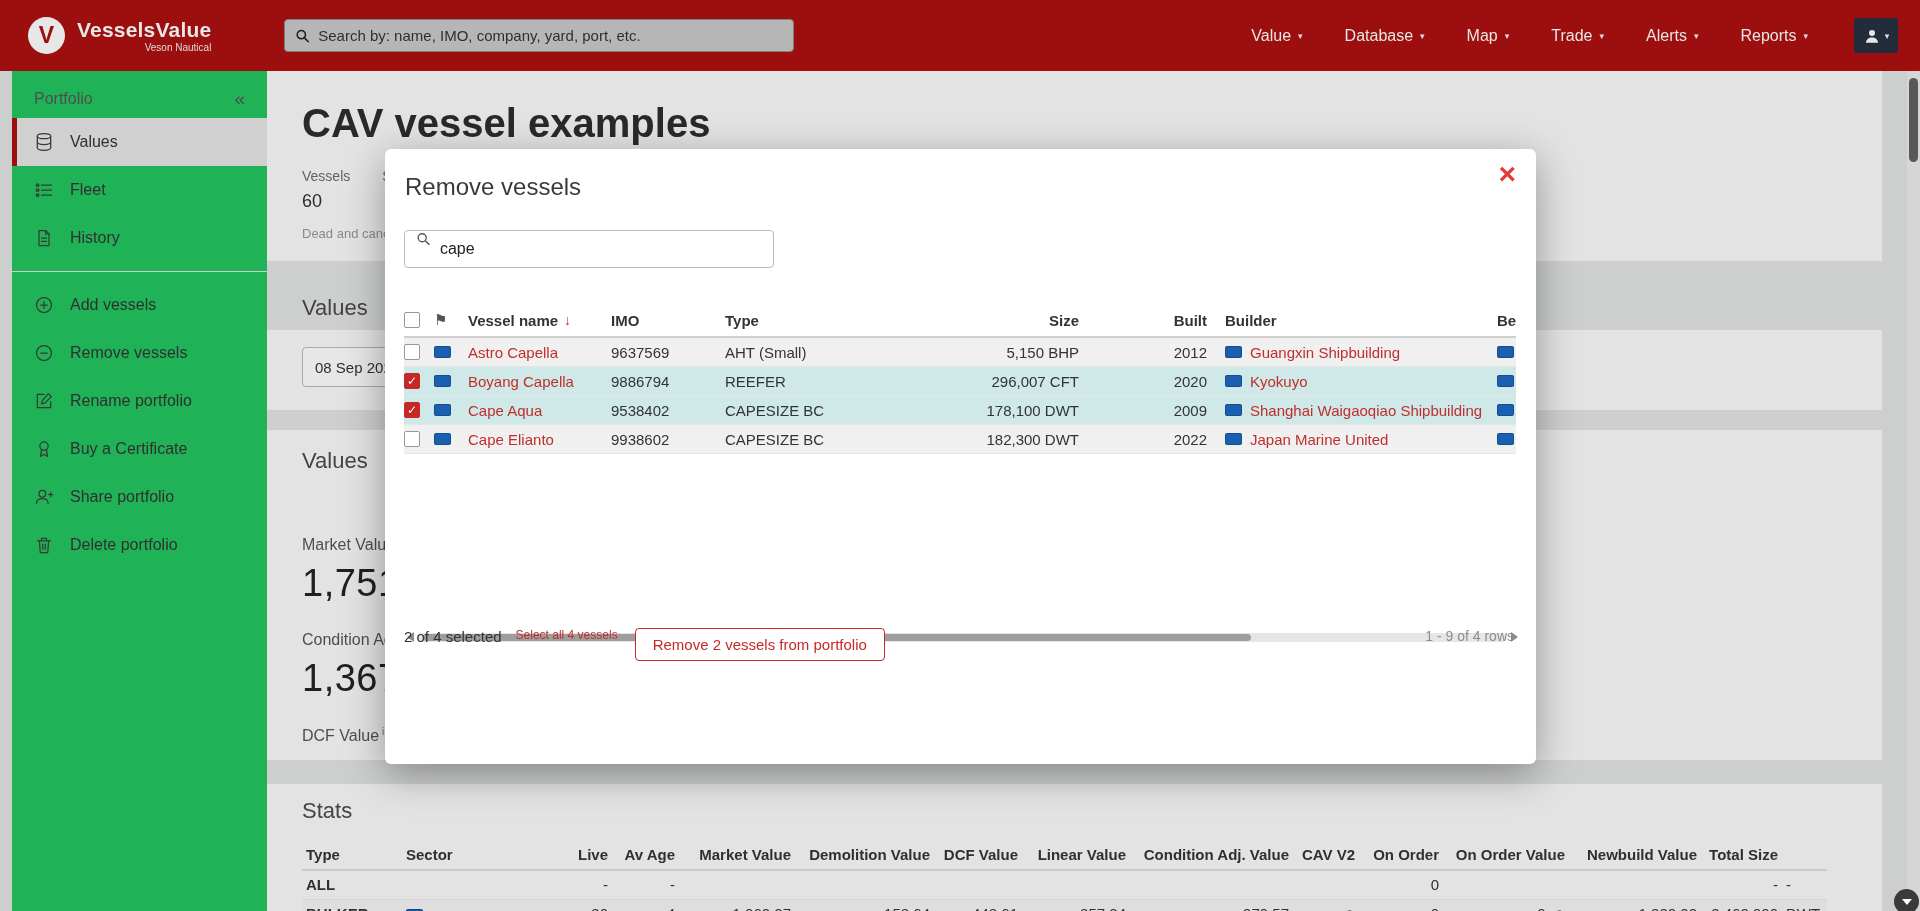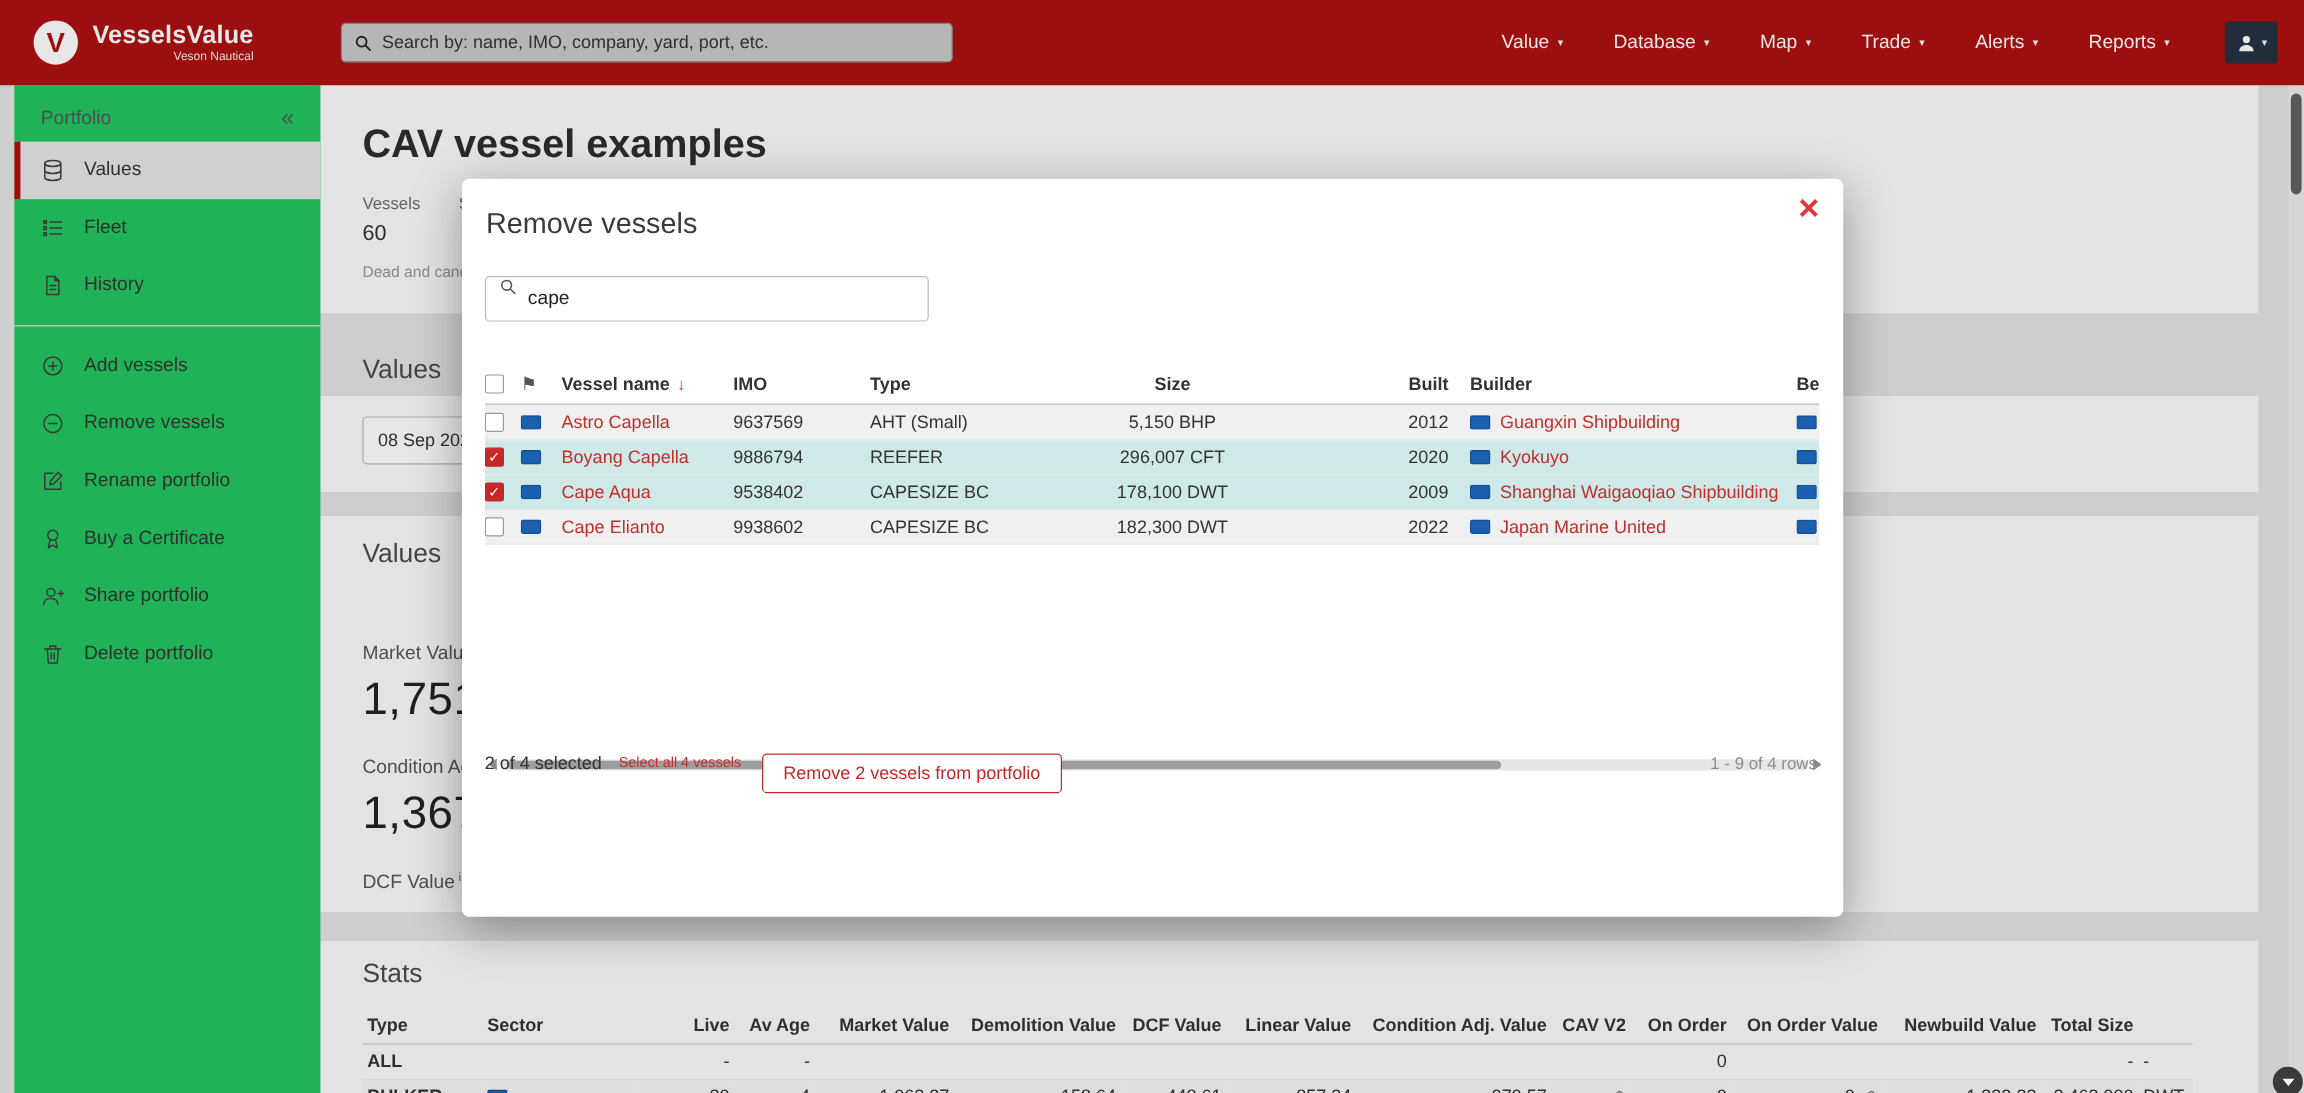--- a/index.html
+++ b/index.html
@@ -26,21 +26,21 @@
   .sb-collapse{color:#555;font-size:19px;cursor:pointer;line-height:1}
   .sb-item{height:48px;display:flex;align-items:center;gap:16px;padding-left:17px;font-size:16px;color:#333;cursor:pointer;border-left:5px solid transparent}
   .sb-item.active{background:#e6e6e6;border-left-color:#ad0e0e}
   .sb-item svg{width:20px;height:20px;flex:none;stroke:#3d3d3d;fill:none;stroke-width:1.5;stroke-linecap:round;stroke-linejoin:round}
   .sb-divider{height:1px;background:#e4e4e4;margin:9px 0}
 
   
   .main{position:absolute;left:255px;top:71px;right:13px;bottom:0;overflow:hidden}
   .card{background:#fbfbfb}
   .header-card{position:absolute;top:0;left:0;right:25px;height:190px;padding:30px 0 0 47px}
-  .page-title{font-size:33px;font-weight:600;color:#2c2c2c}
+  .page-title{font-size:40px;font-weight:600;color:#2c2c2c}
   .tstats{display:flex;gap:32px;margin-top:22px}
   .tstat-label{font-size:14px;color:#6b6b6b}
   .tstat-value{font-size:18px;color:#2e2e2e;margin-top:7px}
   .note{font-size:13px;color:#979797;margin-top:14px}
   .section-heading{position:absolute;top:224px;left:47px;font-size:22px;font-weight:500;color:#4a4a4a}
   .date-card{position:absolute;top:259px;left:0;right:25px;height:80px;padding:17px 0 0 47px}
   .date-input{width:250px;height:40px;background:#fff;border:1px solid #b9b9b9;border-radius:4px;display:flex;align-items:center;padding:0 12px;font-size:15px;color:#333;cursor:pointer}
   .values-card{position:absolute;top:359px;left:0;right:25px;height:330px;padding:18px 0 0 47px}
   .card-heading{font-size:22px;font-weight:500;color:#4a4a4a}
   .v-label{font-size:16px;color:#555;margin-top:26px}
@@ -75,21 +75,21 @@
   .mrow,.mhead{display:flex;align-items:center;width:1214px}
   .mhead{height:34px;border-bottom:2px solid #cfcfcf;font-weight:bold;font-size:15px;color:#333}
   .mrow{height:29px;font-size:15px;color:#333;border-bottom:1px solid #e6e6e6;cursor:pointer}
   .mrow.alt{background:#f0f0f0}
   .mrow.sel{background:#cfe9e8}
   .c-cb{width:30px;flex:none;display:flex;align-items:center}
   .c-flag{width:34px;flex:none;display:flex;align-items:center}
   .c-name{width:143px;flex:none;display:flex;align-items:center;gap:6px}
   .c-imo{width:114px;flex:none}
   .c-type{width:150px;flex:none}
-  .c-size{width:204px;flex:none;text-align:center}
+  .c-size{width:204px;flex:none;text-align:right}
   .c-built{width:128px;flex:none;text-align:right}
   .c-builder{width:290px;flex:none;padding-left:18px;display:flex;align-items:center;gap:8px;overflow:hidden;white-space:nowrap}
   .c-ben{width:120px;flex:none;display:flex;align-items:center;gap:8px;overflow:hidden;white-space:nowrap}
   .red-link{color:#bf302c;cursor:pointer;white-space:nowrap}
   .sort-arrow{color:#d32f2f;font-size:14px;font-weight:bold}
   .flag{display:inline-block;width:17px;height:12px;background:#1a5fb0;border:1px solid rgba(0,0,0,.18);border-radius:2px;flex:none}
   .flag-glyph{color:#555;font-size:15px}
   .cb{width:16px;height:16px;border:1px solid #999;border-radius:2px;background:#fff;display:flex;align-items:center;justify-content:center;cursor:pointer}
   .cb.checked{background:#c62828;border-color:#c62828}
   .cb.checked::after{content:"✓";color:#fff;font-size:12px;font-weight:bold}

